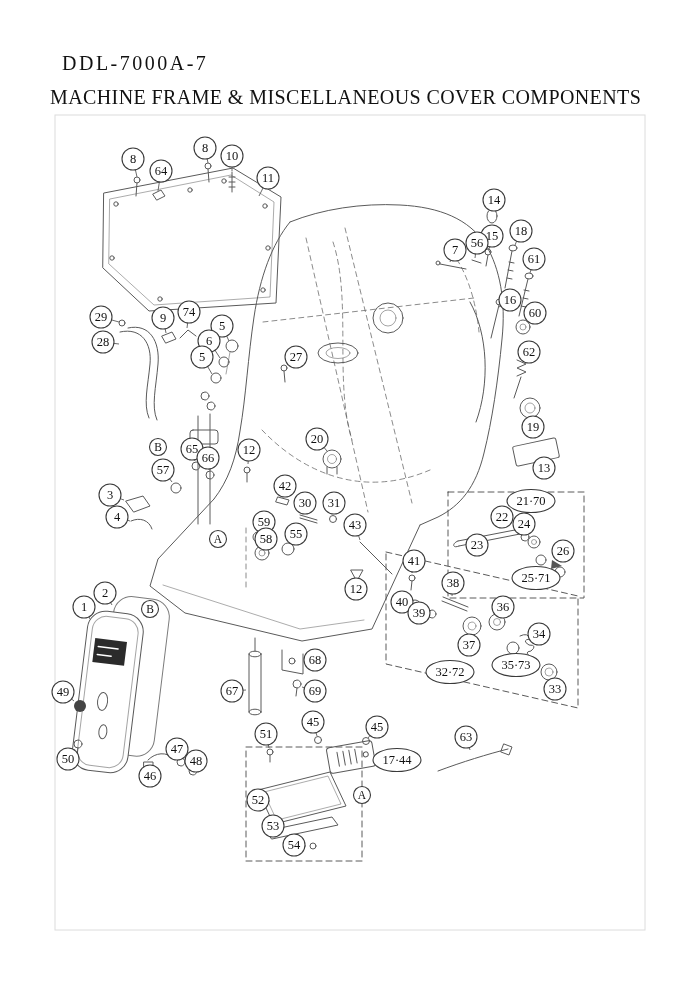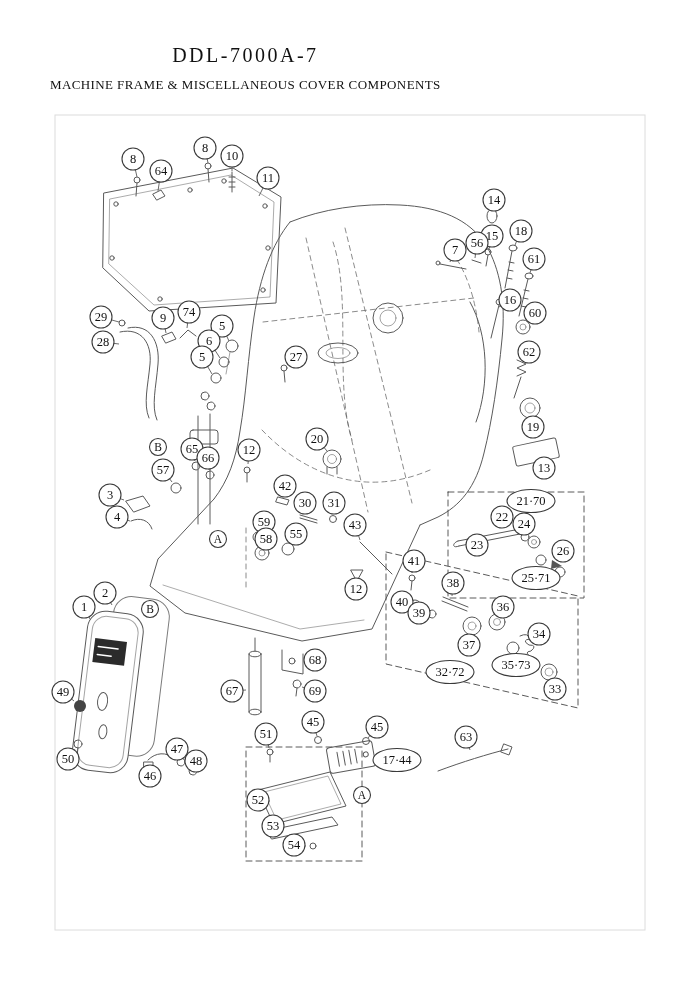--- a/index.html
+++ b/index.html
@@ -1,19 +1,19 @@
 <!DOCTYPE html>
 <html><head>
 <meta charset="utf-8">
 <style>
   html,body{margin:0;padding:0;background:#ffffff;}
   body{width:700px;height:990px;position:relative;overflow:hidden;font-family:"Liberation Serif",serif;color:#111;}
   .header{position:absolute;left:50px;top:40px;}
-  .doc-model{font-size:20px;font-weight:normal;letter-spacing:2.5px;margin:4px;line-height:1.1;text-align:center;}
-  .doc-title{font-size:13px;font-weight:normal;letter-spacing:0.4px;margin:12px 0 0 0;line-height:1.1;}
+  .doc-model{font-size:20px;font-weight:normal;letter-spacing:2.5px;margin:12px;line-height:1.1;}
+  .doc-title{font-size:20px;font-weight:normal;letter-spacing:0.4px;margin:12px 0 0 0;line-height:1.1;}
   .diagram{position:absolute;left:0;top:0;width:700px;height:990px;}
   svg text{font-family:"Liberation Serif",serif;fill:#111;}
   #callouts text{font-size:12.5px;}
   #callouts text.letter{font-size:11.5px;}
 </style>
 </head>
 <body>
 
 <div class="header">
   <h1 class="doc-model">DDL-7000A-7</h1>

